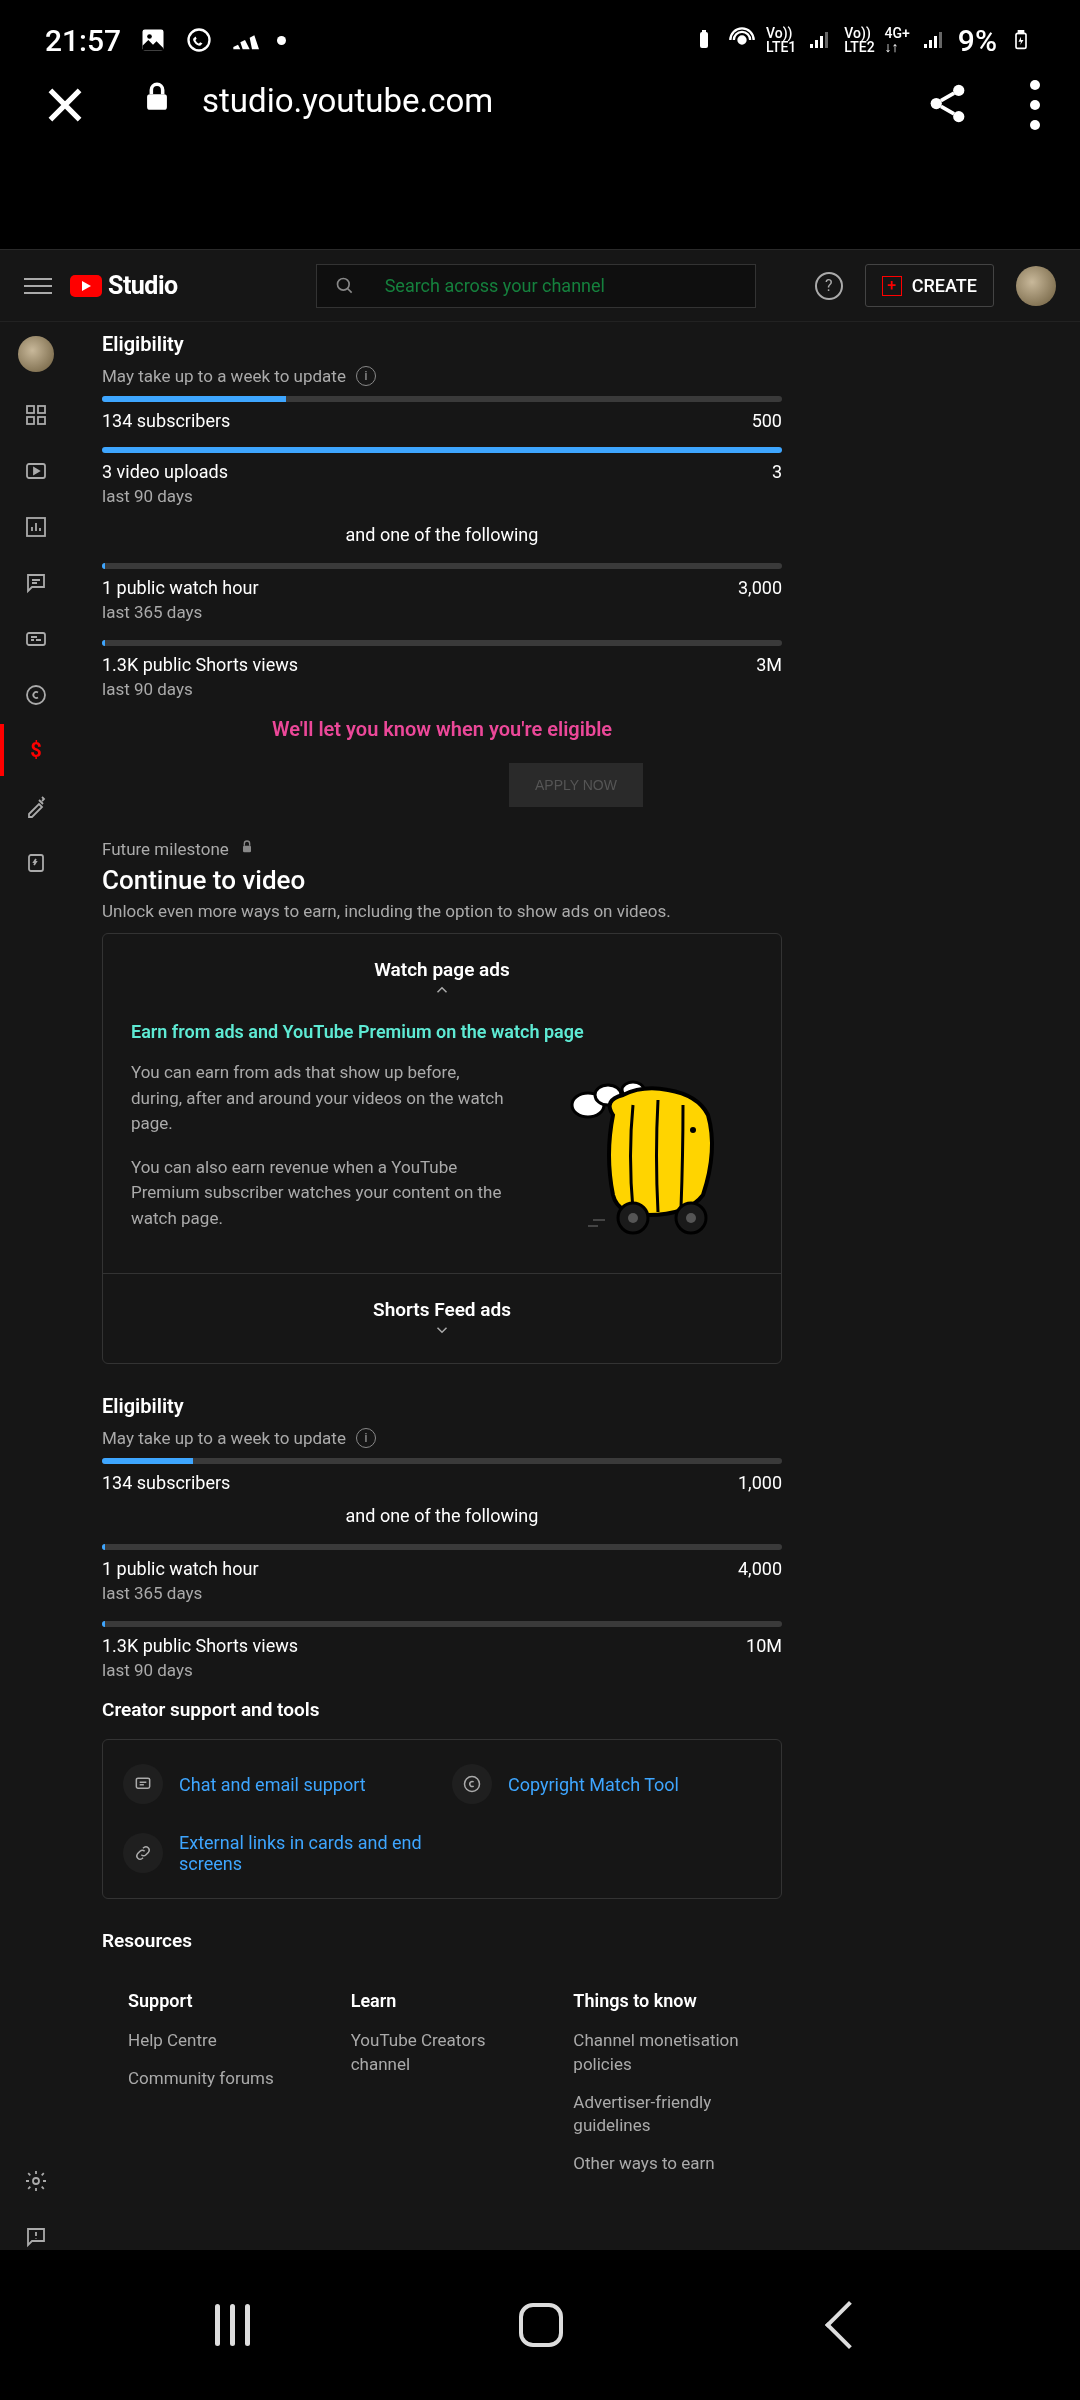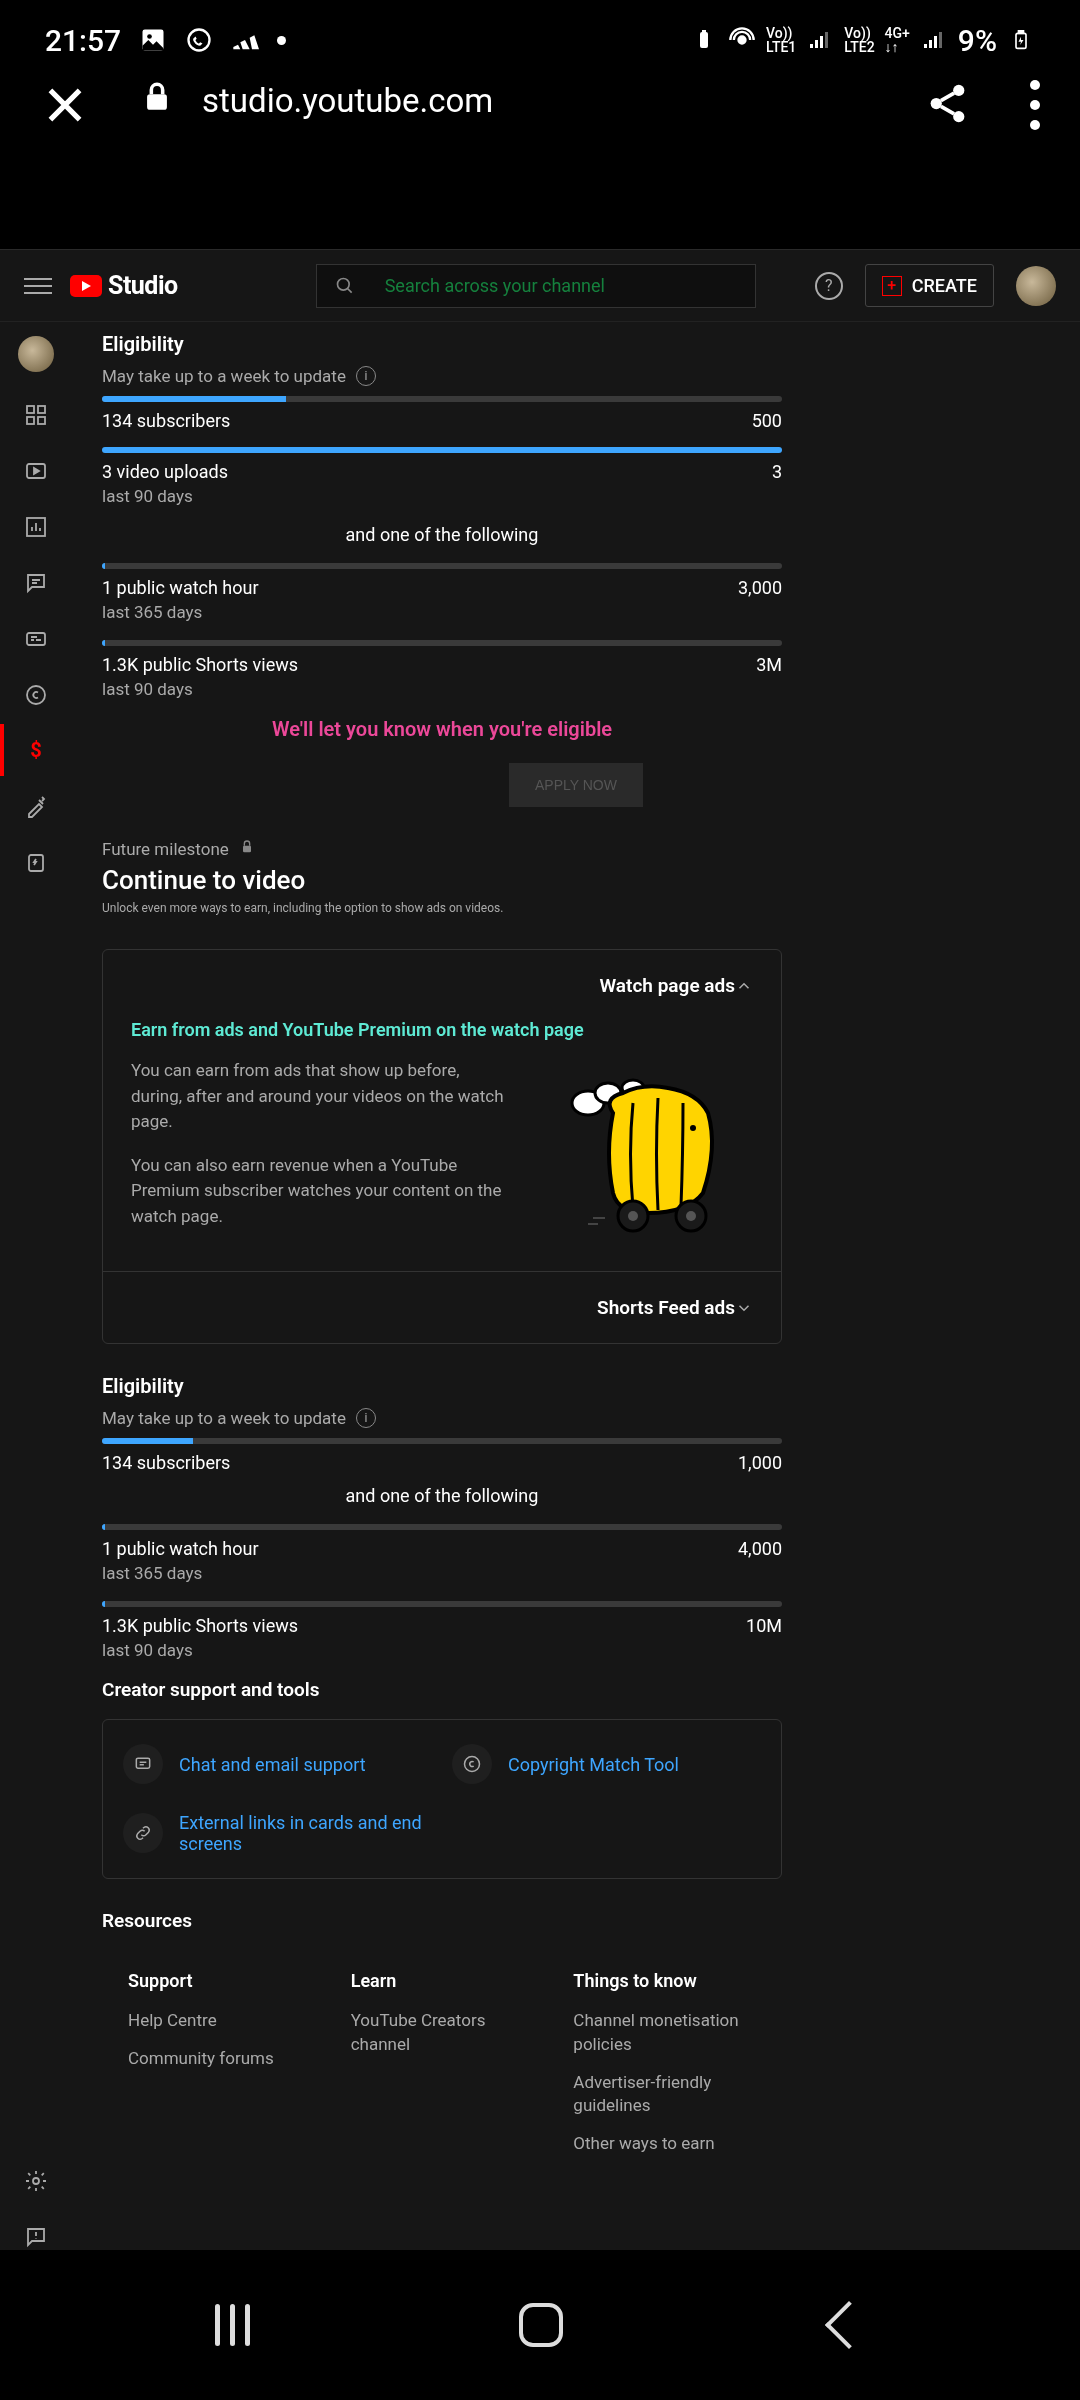--- a/index.html
+++ b/index.html
@@ -108,27 +108,27 @@
   .metric-sub { color: #aaa; font-size: 17px; margin-bottom: 18px; }
   .divider-text { width: 680px; text-align: center; color: #fff; font-size: 18px; margin: 12px 0 18px 0; }
   .eligible-msg { width: 680px; text-align: center; color: #ec4899; font-weight: 600; font-size: 20px; margin: 14px 0 22px 0; }
   .apply-btn {
     display: block; margin: 0 auto 32px auto; padding: 14px 26px;
     background: #2a2a2a; color: #555; border: none; font-size: 14px; font-weight: 500;
     width: fit-content;
   }
   .milestone-head { display: flex; align-items: center; gap: 10px; color: #aaa; font-size: 17px; margin-bottom: 6px; }
   .grow-title { color: #fff; font-size: 26px; font-weight: 500; margin-bottom: 6px; }
-  .grow-sub { color: #aaa; font-size: 12px; margin-bottom: 34px; }
+  .grow-sub { color: #aaa; font-size: 17px; margin-bottom: 12px; }
   .card {
     width: 680px; border: 1px solid #333; border-radius: 6px; margin-bottom: 30px;
   }
   .card-section { padding: 24px 28px; border-bottom: 1px solid #333; }
   .card-section:last-child { border-bottom: none; }
-  .card-head { display: flex; justify-content: flex-end; align-items: center; cursor: pointer; }
+  .card-head { display: flex; justify-content: center; align-items: center; cursor: pointer; flex-direction: column; }
   .card-head-title { color: #fff; font-weight: 600; font-size: 19px; }
   .chevron { width: 18px; height: 18px; color: #aaa; }
   .card-subtitle { color: #5eead4; font-weight: 600; font-size: 18px; margin: 22px 0 18px 0; }
   .card-body { display: flex; gap: 20px; }
   .card-text { flex: 1; }
   .card-text p { color: #aaa; font-size: 17px; line-height: 1.5; margin-bottom: 18px; }
   .illustration { width: 220px; height: 180px; position: relative; }
   .tools-title { color: #fff; font-weight: 600; font-size: 19px; margin-bottom: 18px; }
   .tools-card { width: 680px; border: 1px solid #333; border-radius: 6px; padding: 24px 20px; margin-bottom: 30px; }
   .tools-grid { display: grid; grid-template-columns: 1fr 1fr; gap: 28px 20px; }

